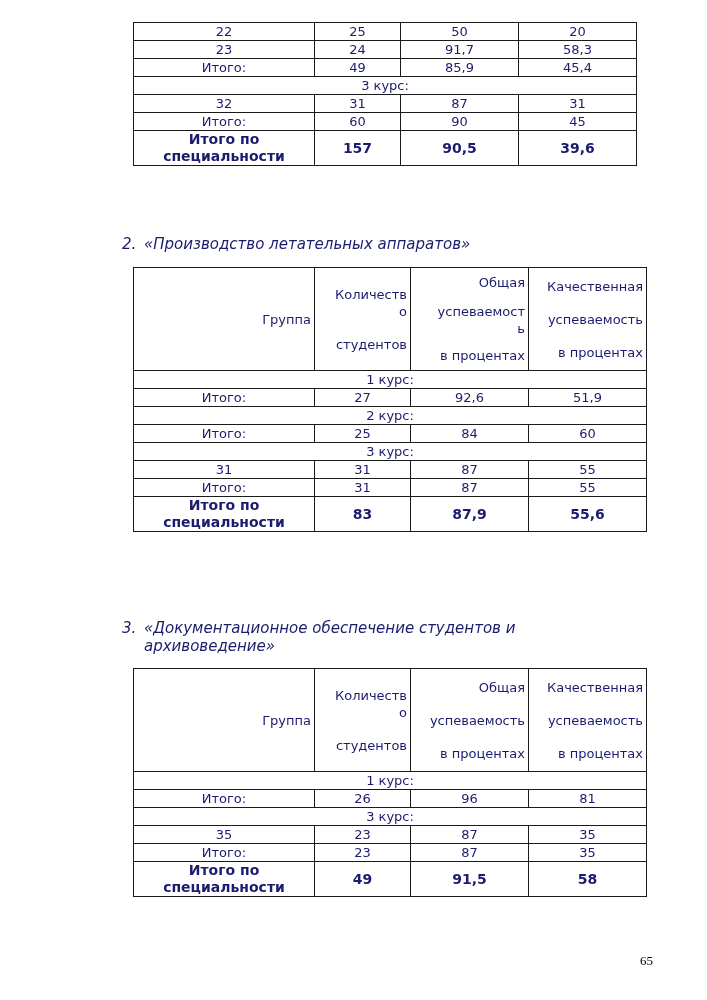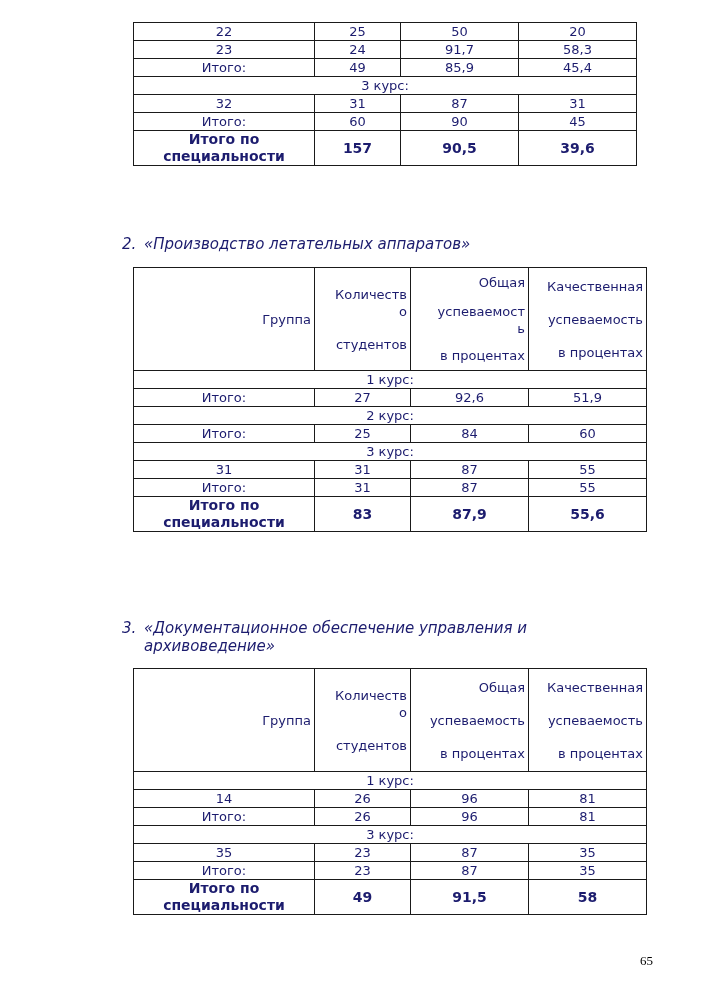--- a/index.html
+++ b/index.html
@@ -134,21 +134,21 @@
       <tr class="total">
         <td class="l">Итого по специальности</td>
         <td class="c">83</td>
         <td class="c">87,9</td>
         <td class="c">55,6</td>
       </tr>
     </tbody>
 </table>
 
 <div class="title" style="left:122px; top:619px;">
-  <span class="num">3.</span><span>«Документационное обеспечение управления и</span><br>
+  <span class="num">3.</span><span>«Документационное обеспечение студентов и</span><br>
   <span class="num"></span><span>архивоведение»</span>
 </div>
 <table style="left:133px; top:668px; width:513px;">
   <colgroup>
       <col style="width:181px">
       <col style="width:96px">
       <col style="width:118px">
       <col style="width:118px">
     </colgroup>
   <tbody id="t3-body">
@@ -167,26 +167,20 @@
         <td class="hdr">
           <div>Качественная</div>
           <div style="margin-top: 16px;">успеваемость</div>
           <div style="margin-top: 16px;">в процентах</div>
         </td>
       </tr>
       <tr>
         <td class="c" colspan="4">1 курс:</td>
       </tr>
       <tr>
-        <td class="l">14</td>
-        <td class="c">26</td>
-        <td class="c">96</td>
-        <td class="c">81</td>
-      </tr>
-      <tr>
         <td class="l">Итого:</td>
         <td class="c">26</td>
         <td class="c">96</td>
         <td class="c">81</td>
       </tr>
       <tr>
         <td class="c" colspan="4">3 курс:</td>
       </tr>
       <tr>
         <td class="l">35</td>

